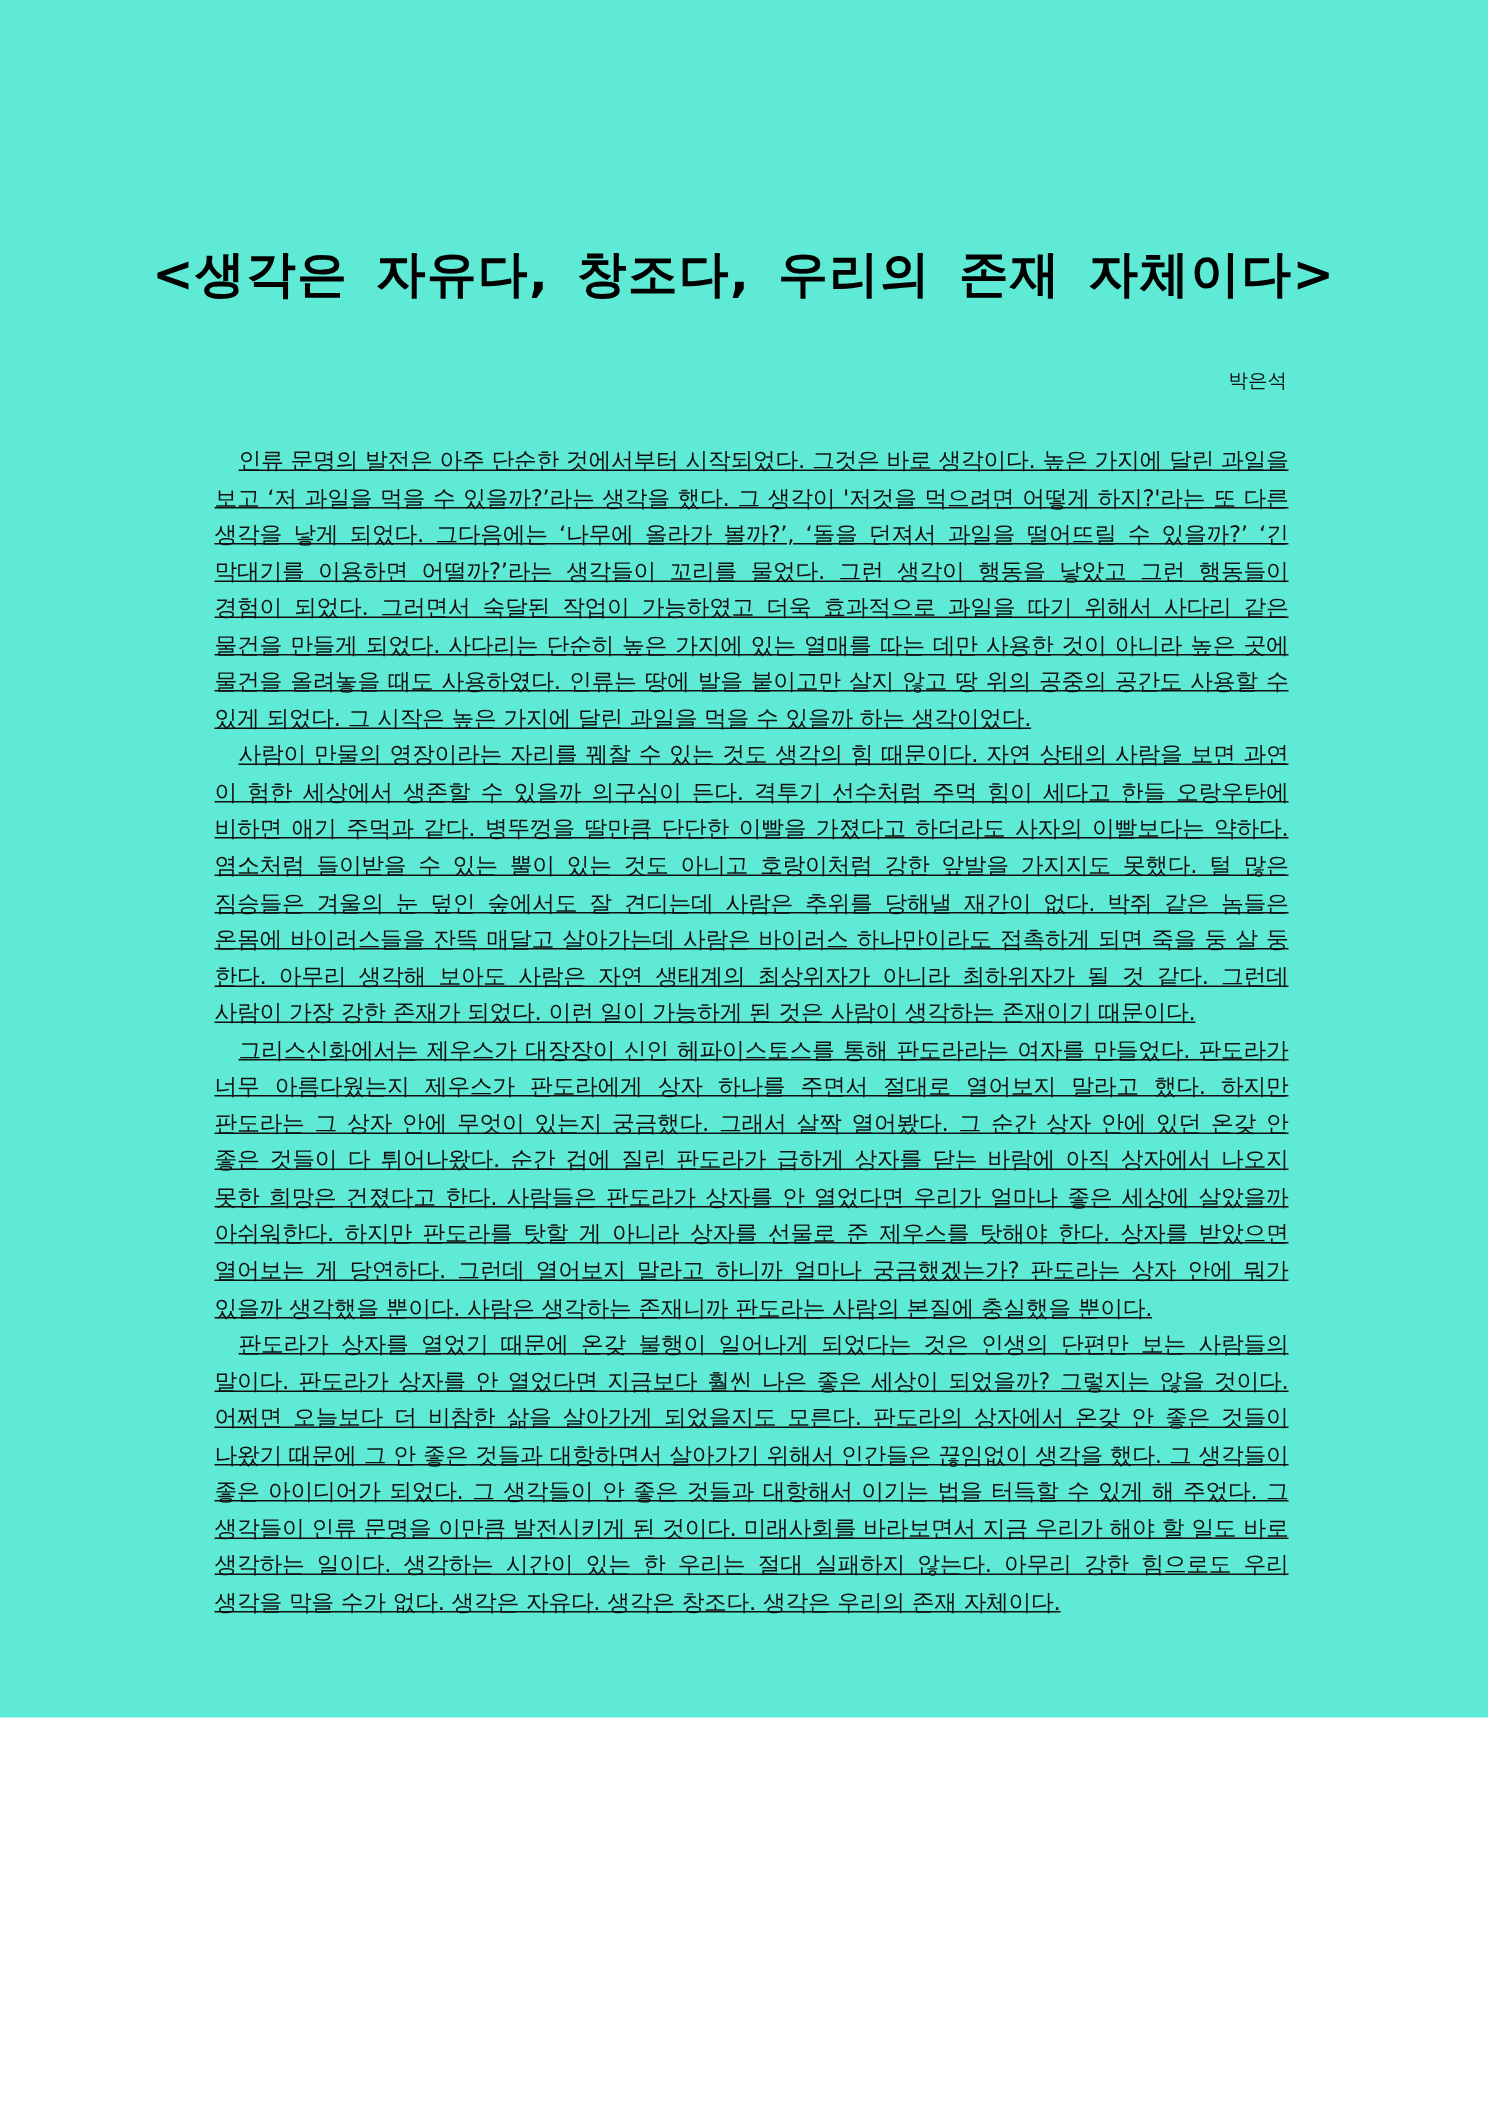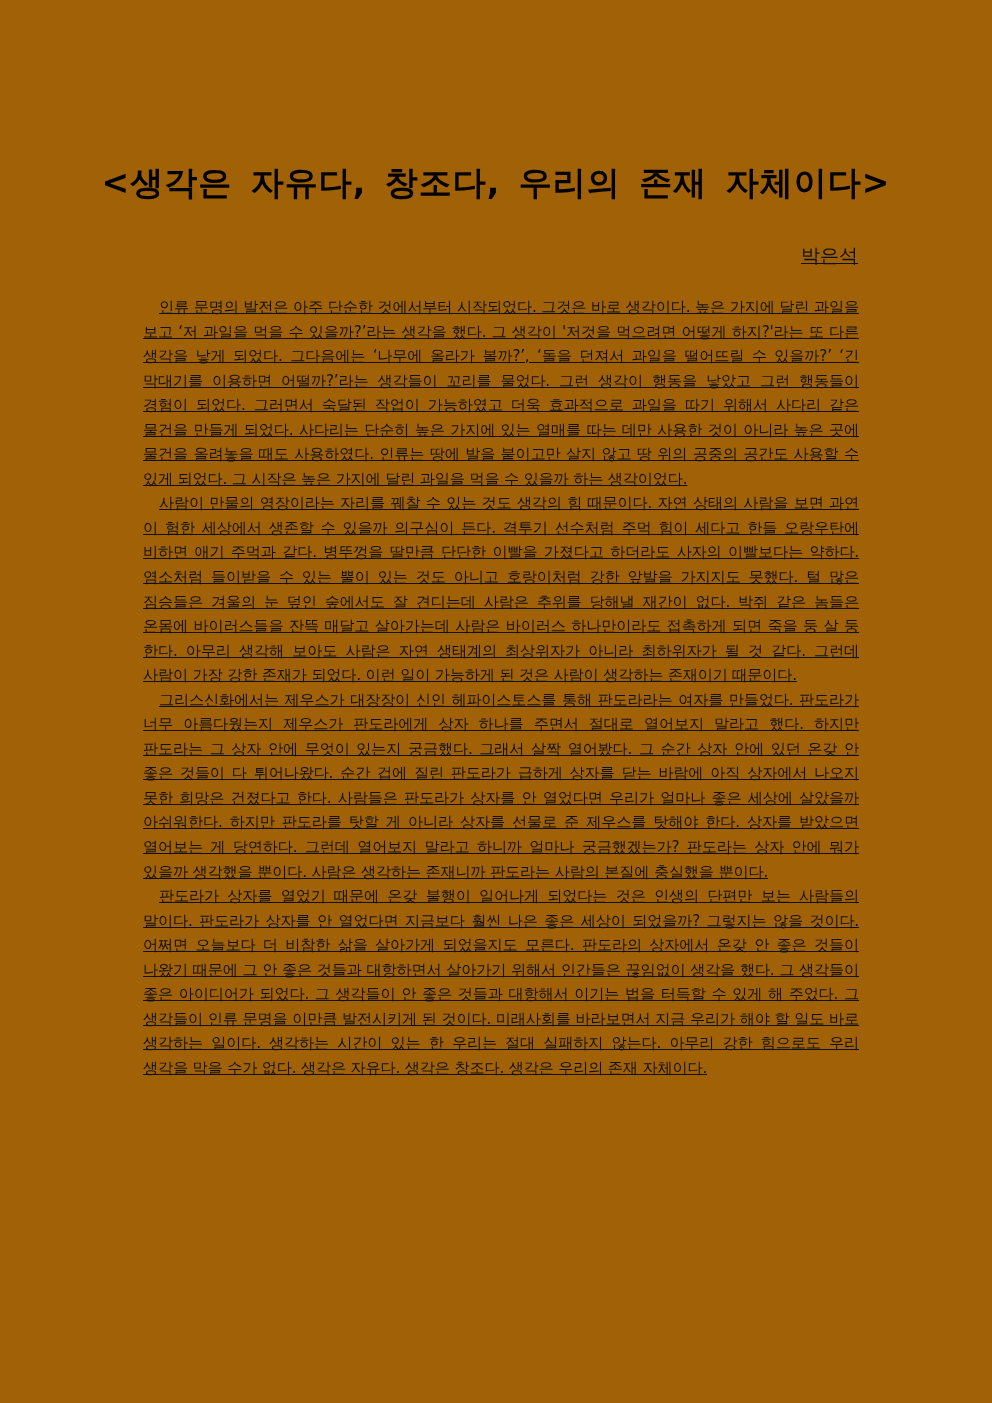--- a/index.html
+++ b/index.html
@@ -11,45 +11,44 @@
     width: 992px;
     height: 1403px;
     position: relative;
     overflow: hidden;
     font-family: "DejaVu Sans", "Liberation Sans", sans-serif;
     color: #111111;
   }
   .page {
     position: absolute;
     left: 0; top: 0;
-    width: 992px; height: 1403px;
-    background: #a16207;
+    width: 992px; height: 1145px;
+    background: #5eead4;
   }
   .title {
     position: absolute;
     left: 0;
     top: 158px;
     width: 992px;
     text-align: center;
     font-size: 33px;
     font-weight: bold;
     letter-spacing: 1px;
     word-spacing: 6px;
     line-height: 50px;
     color: #000000;
     white-space: nowrap;
   }
   .author {
     position: absolute;
     top: 244px;
     right: 134px;
-    font-size: 19px;
+    font-size: 13px;
     line-height: 22px;
     color: #111111;
-    text-decoration: underline;
   }
   .body {
     position: absolute;
     left: 143px;
     top: 295px;
     width: 716px;
     font-size: 15.2px;
     line-height: 24.55px;
     text-align: justify;
     word-break: keep-all;

